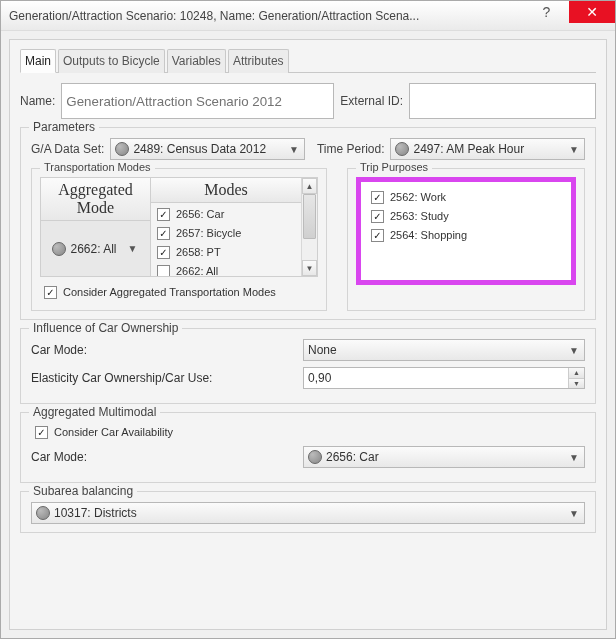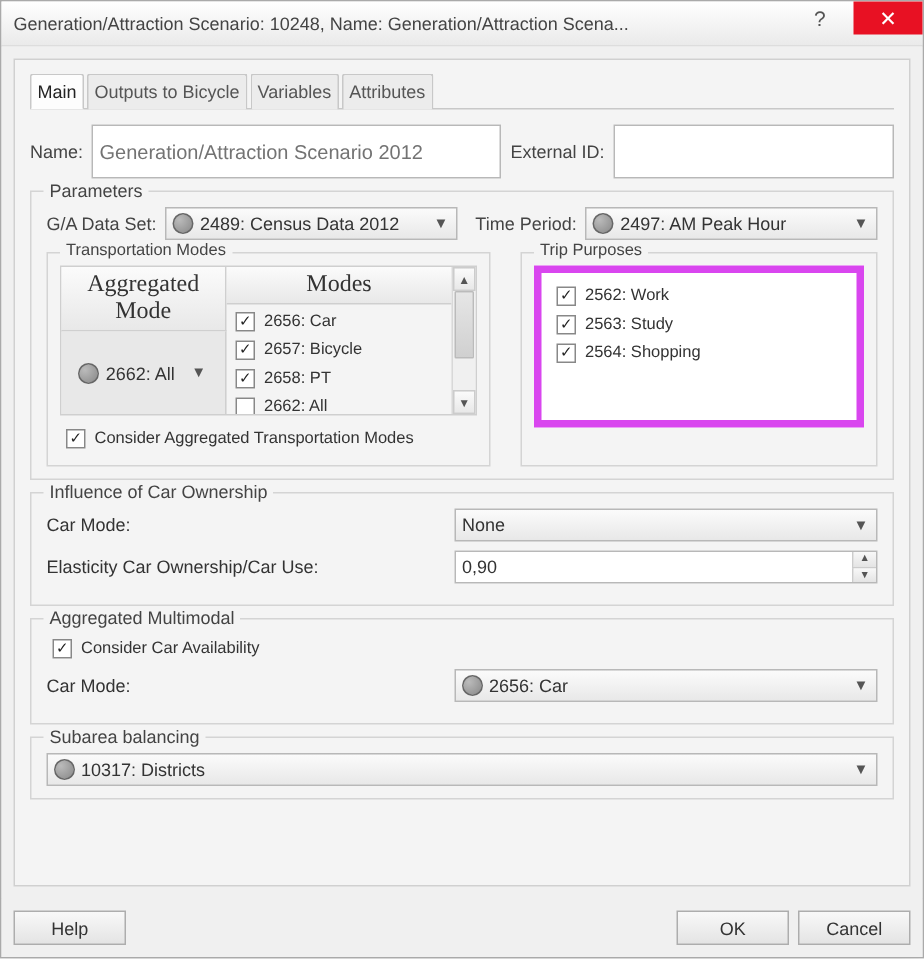--- a/index.html
+++ b/index.html
@@ -209,19 +209,13 @@
         <div class="dropdown">
           <span class="icon-circle"></span>
           <span class="dd-text">10317: Districts</span>
           <span class="dd-arrow">▼</span>
         </div>
       </div>
 
     </div>
   </div>
 
-  <div class="button-bar">
-    <div class="btn">Help</div>
-    <div class="spacer"></div>
-    <div class="btn">OK</div>
-    <div class="btn">Cancel</div>
-  </div>
 </div>
 
 </body></html>

